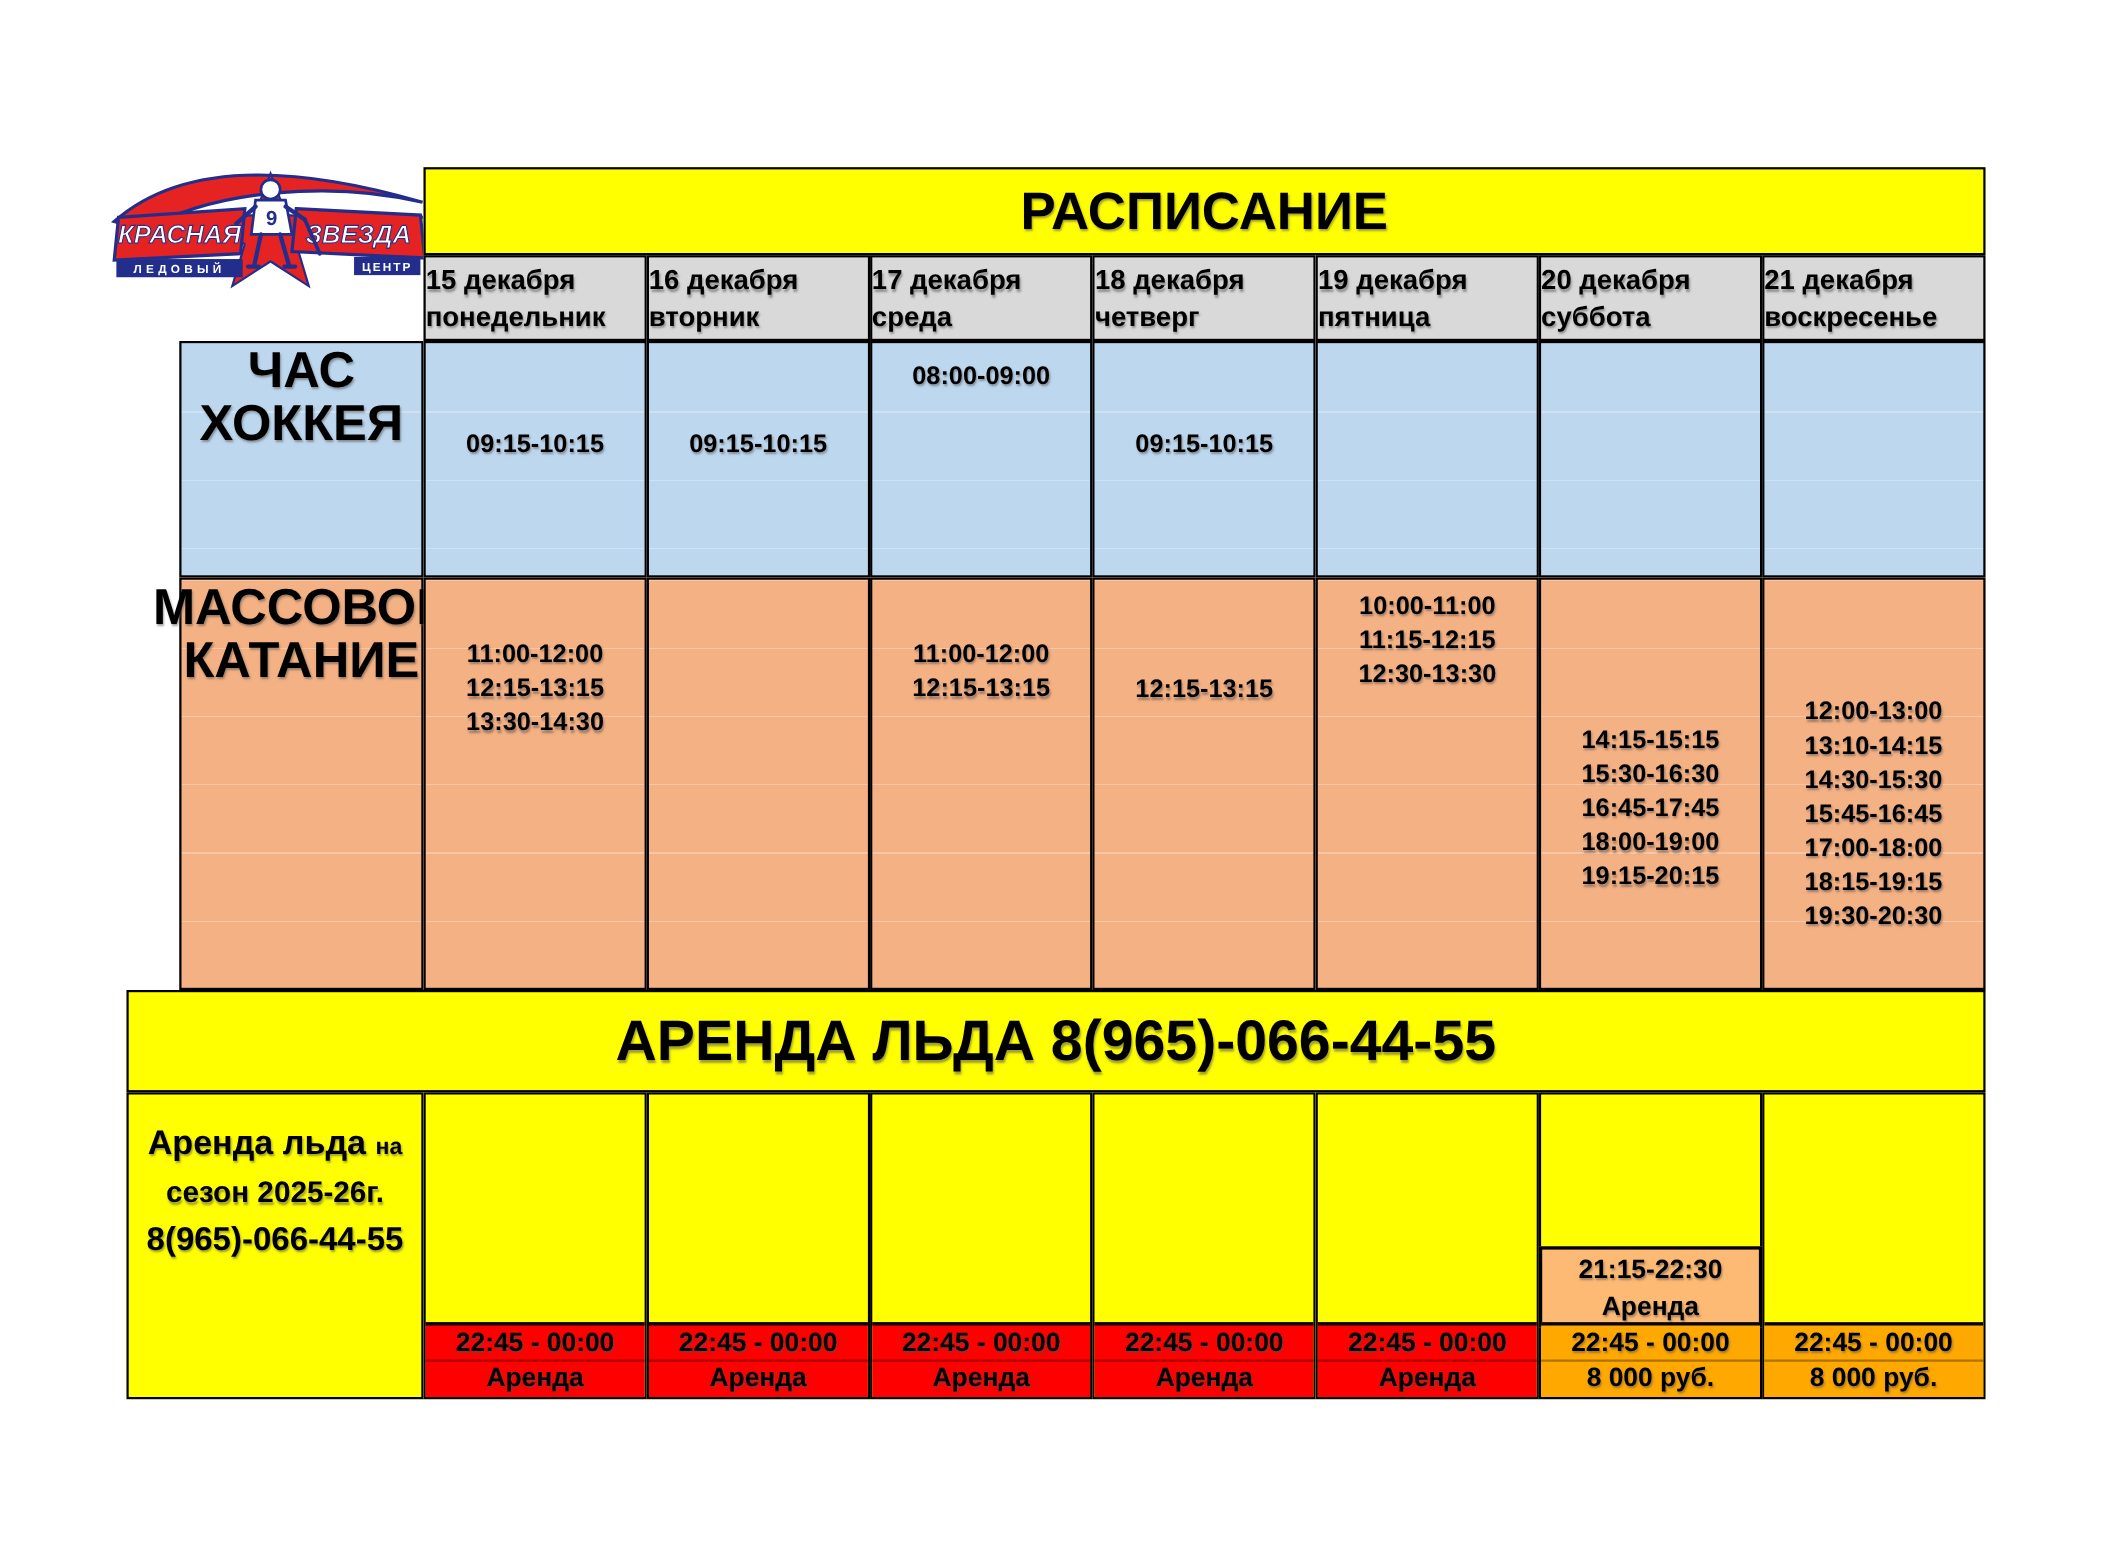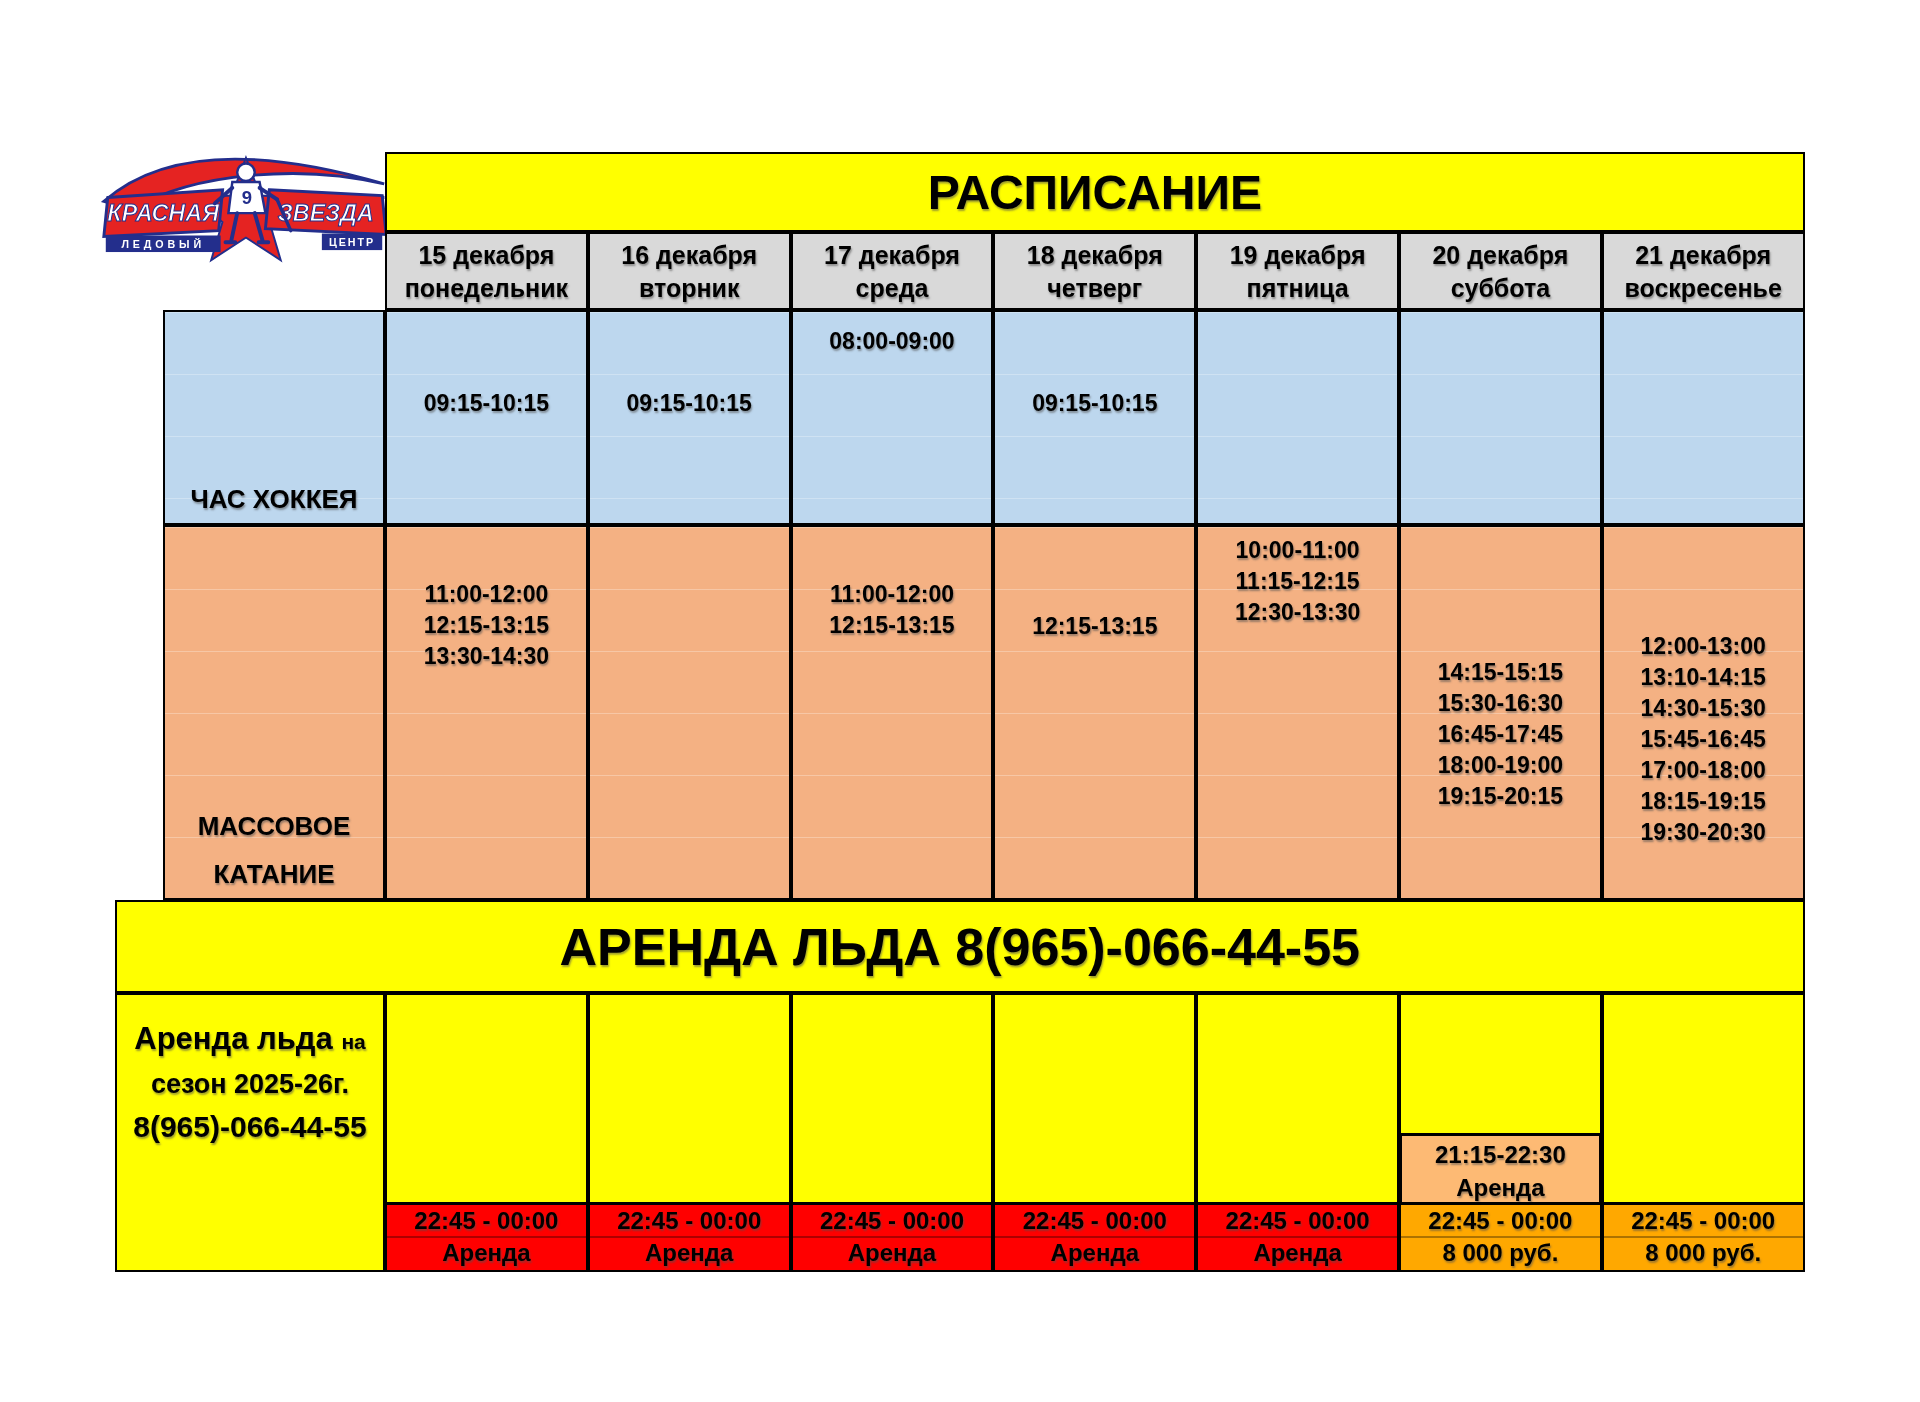--- a/index.html
+++ b/index.html
@@ -11,29 +11,29 @@
 
   
   .schedule{position:absolute;left:115px;top:152px;display:grid;
             grid-template-columns:270px repeat(7,202.8px);
             grid-template-rows:80px 78px 215px 375px 93px 279px;}
   .c{border:2px solid #000;box-sizing:border-box;position:relative;}
   .sh{text-shadow:1px 2px 2px rgba(80,80,80,.55);}
 
   .banner1{grid-column:2/9;grid-row:1;background:#ffff00;display:flex;align-items:center;justify-content:center;
            font-size:48px;font-weight:bold;color:#000;}
-  .hcell{grid-row:2;background:#d9d9d9;text-align:center;padding-top:5px;
+  .hcell{grid-row:2;background:#d9d9d9;padding-top:5px;
          font-size:25px;font-weight:bold;color:#000;line-height:33px;}
 
   .blue{background:#bdd7ee;}
   .orange{background:#f4b183;}
   .blue,.orange{background-image:repeating-linear-gradient(to bottom,rgba(255,255,255,.28) 0 1px,transparent 1px 62px);}
 
-  .rowlabel{display:flex;flex-direction:column;justify-content:flex-end;align-items:center;
-            font-size:26px;font-weight:bold;color:#000;line-height:48px;text-align:center;margin-left:48px;}
+  .rowlabel{display:flex;flex-direction:column;justify-content:flex-start;align-items:center;
+            font-size:46px;font-weight:bold;color:#000;line-height:48px;text-align:center;margin-left:48px;}
 
   .timecell{text-align:center;font-size:23px;font-weight:bold;color:#000;line-height:31px;}
   .time{white-space:nowrap;}
   
   .hk-off1{padding-top:76px;} .hk-off2{padding-top:14px;}
   .sk-mon{padding-top:52px;}  .sk-wed{padding-top:52px;} .sk-thu{padding-top:84px;}
   .sk-fri{padding-top:8px;}   .sk-sat{padding-top:130px;} .sk-sun{padding-top:104px;}
 
   .banner2{grid-column:1/9;grid-row:5;background:#ffff00;display:flex;align-items:center;justify-content:center;
            font-size:52px;font-weight:bold;color:#000;}

